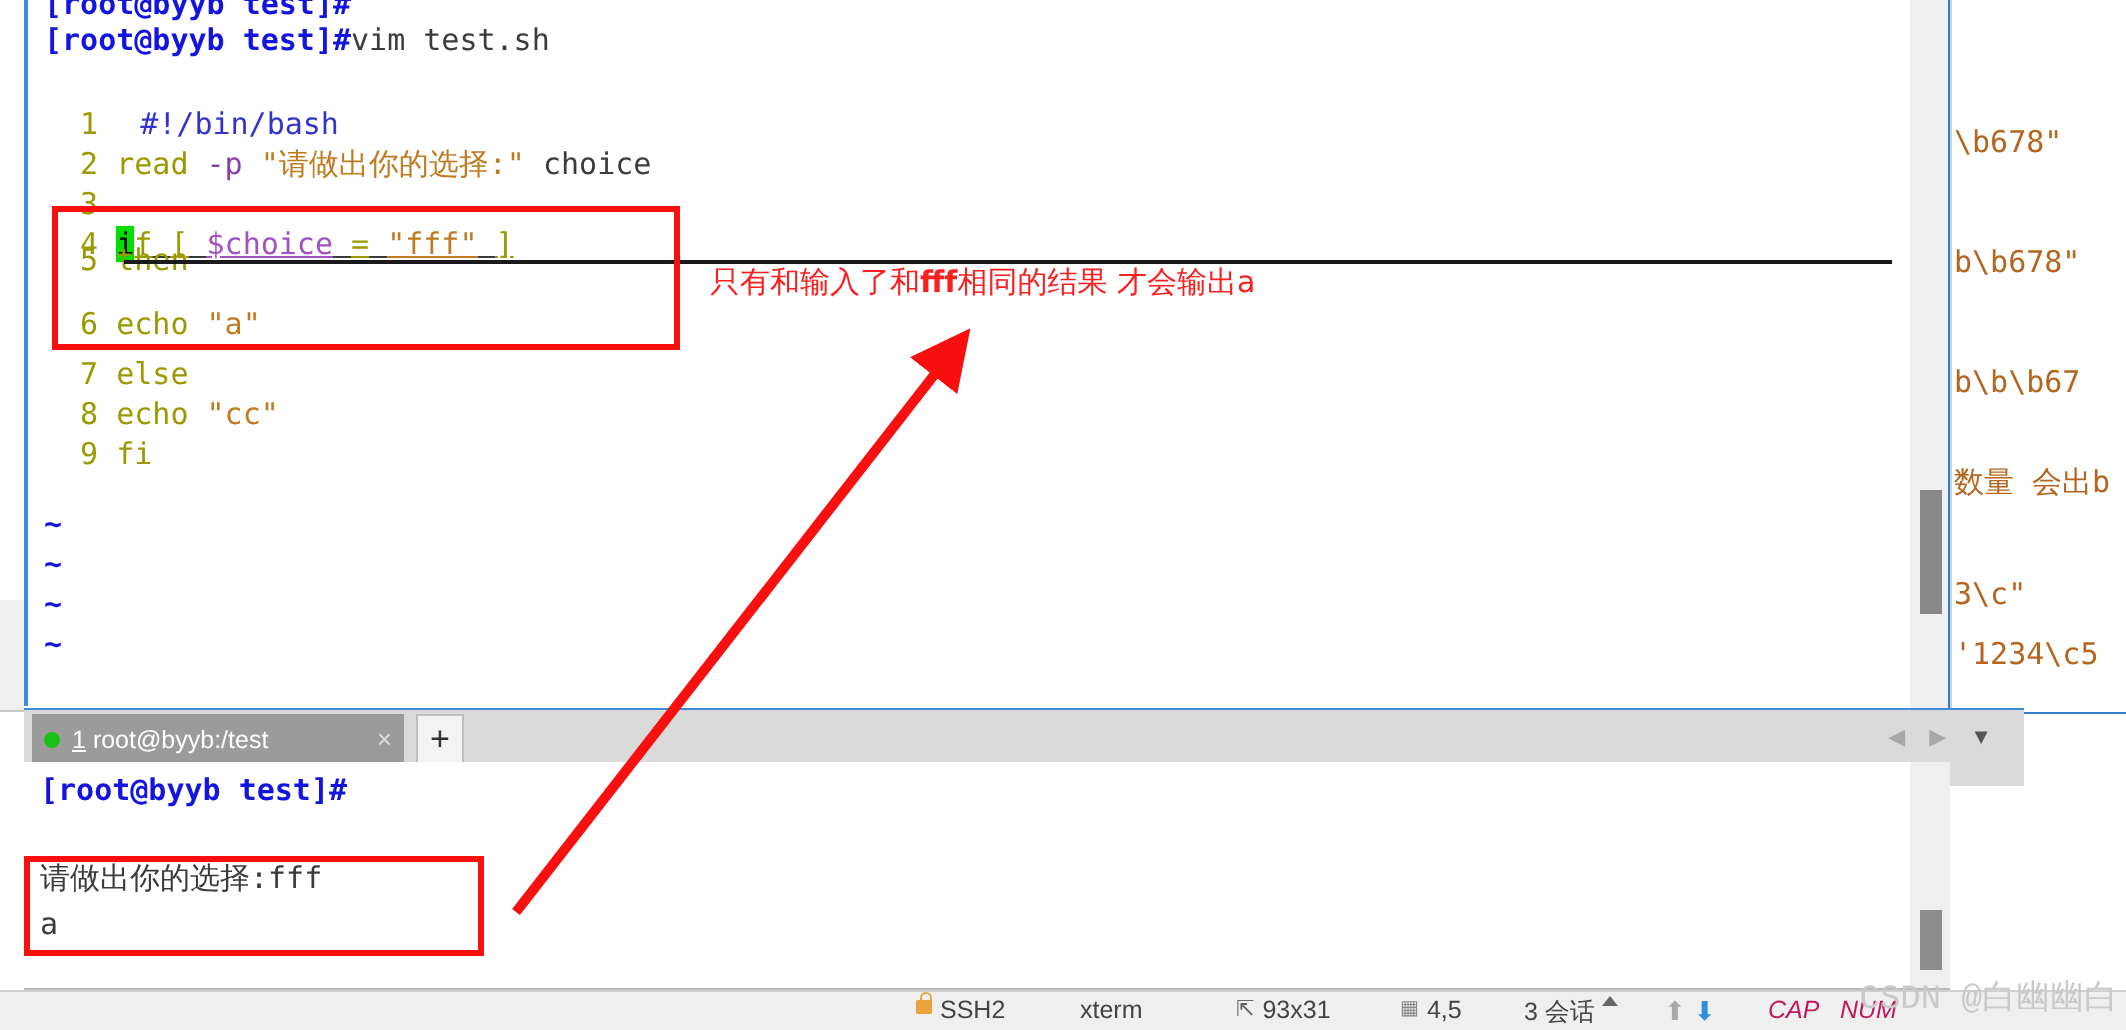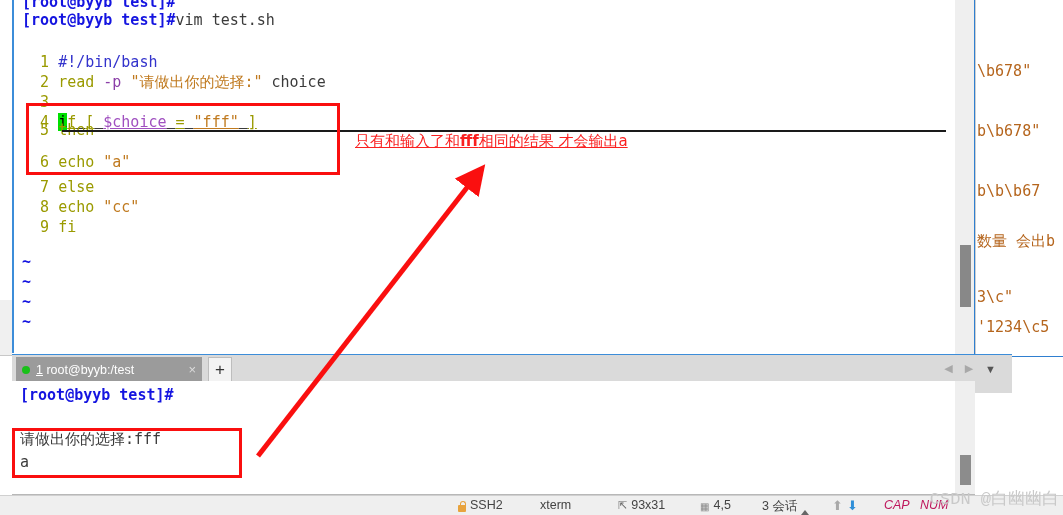--- a/index.html
+++ b/index.html
@@ -51,42 +51,41 @@
     overflow:hidden;
     font-family:"DejaVu Sans Mono", monospace;
     font-size:15px;
     line-height:20px;
     white-space:pre;
   }
   #vim-pane .row{position:absolute;left:8px;white-space:pre;}
   .c-prompt{color:#1414e0;font-weight:bold;}
   .c-cmd{color:#3b3b3b;}
   .c-lnum{color:#9a9a00;}
-  .c-comment{color:#3333cc;}
+  .c-comment{color:#3333cc;margin-left:12px;}
   .c-kw{color:#9a9a00;}
   .c-flag{color:#8b3fa8;}
   .c-str{color:#c07a1f;}
   .c-var{color:#a050c0;}
   .c-op{color:#9a9a00;}
   .c-tilde{color:#1414e0;font-weight:bold;}
   .cursor{background:#00e000;color:#000000;}
   .ul{text-decoration:underline;}
   #search-underline{
     position:absolute;left:62px;top:130px;width:884px;height:2px;background:#1a1a1a;z-index:7;
   }
   
   .redbox{position:absolute;border:3px solid #fa0f0f;box-sizing:border-box;z-index:12;}
   #redbox-code{left:26px;top:103px;width:314px;height:72px;}
   #redbox-out{left:12px;top:428px;width:230px;height:50px;}
   #annot-text{
     position:absolute;left:355px;top:132px;z-index:13;
     color:#fa2020;font-size:15px;
     font-family:"DejaVu Sans", sans-serif;
     white-space:pre;
-    text-decoration:underline;
   }
   #annot-text b{font-weight:bold;}
   #red-arrow{position:absolute;left:240px;top:160px;width:260px;height:310px;z-index:13;}
   
   #tabbar{
     position:absolute;left:12px;top:354px;width:1000px;height:39px;
     background:#dadada;border-top:1px solid #3c8dd9;
     box-sizing:border-box;z-index:8;
   }
   #tab1{
@@ -123,21 +122,21 @@
   }
   #term-right-edge{position:absolute;left:975px;top:357px;width:88px;height:138px;background:#ffffff;z-index:7;}
   #term-pane-bottom{position:absolute;left:12px;top:494px;width:963px;height:1px;background:#b8b8b8;z-index:9;}
   
   #statusbar{
     position:absolute;left:0;top:495px;width:1063px;height:20px;
     background:#efefef;border-top:1px solid #d0d0d0;
     box-sizing:border-box;z-index:20;
     font-size:12.5px;color:#444444;
   }
-  #statusbar .item{position:absolute;top:2px;display:flex;align-items:flex-end;gap:4px;white-space:nowrap;}
+  #statusbar .item{position:absolute;top:2px;display:flex;align-items:flex-start;gap:4px;white-space:nowrap;}
   .lock{
     width:8px;height:7px;background:#e8a33d;position:relative;border-radius:1px;margin-top:2px;
   }
   .lock:before{
     content:"";position:absolute;left:2px;top:-4px;width:4px;height:4px;
     border:1.5px solid #e8a33d;border-bottom:none;border-radius:3px 3px 0 0;
   }
   .up-tri{width:0;height:0;border-left:4px solid transparent;border-right:4px solid transparent;border-bottom:5px solid #666;}
   .arr-up{color:#a9a9a9;font-size:13px;}
   .arr-dn{color:#2f8fd8;font-size:13px;}

